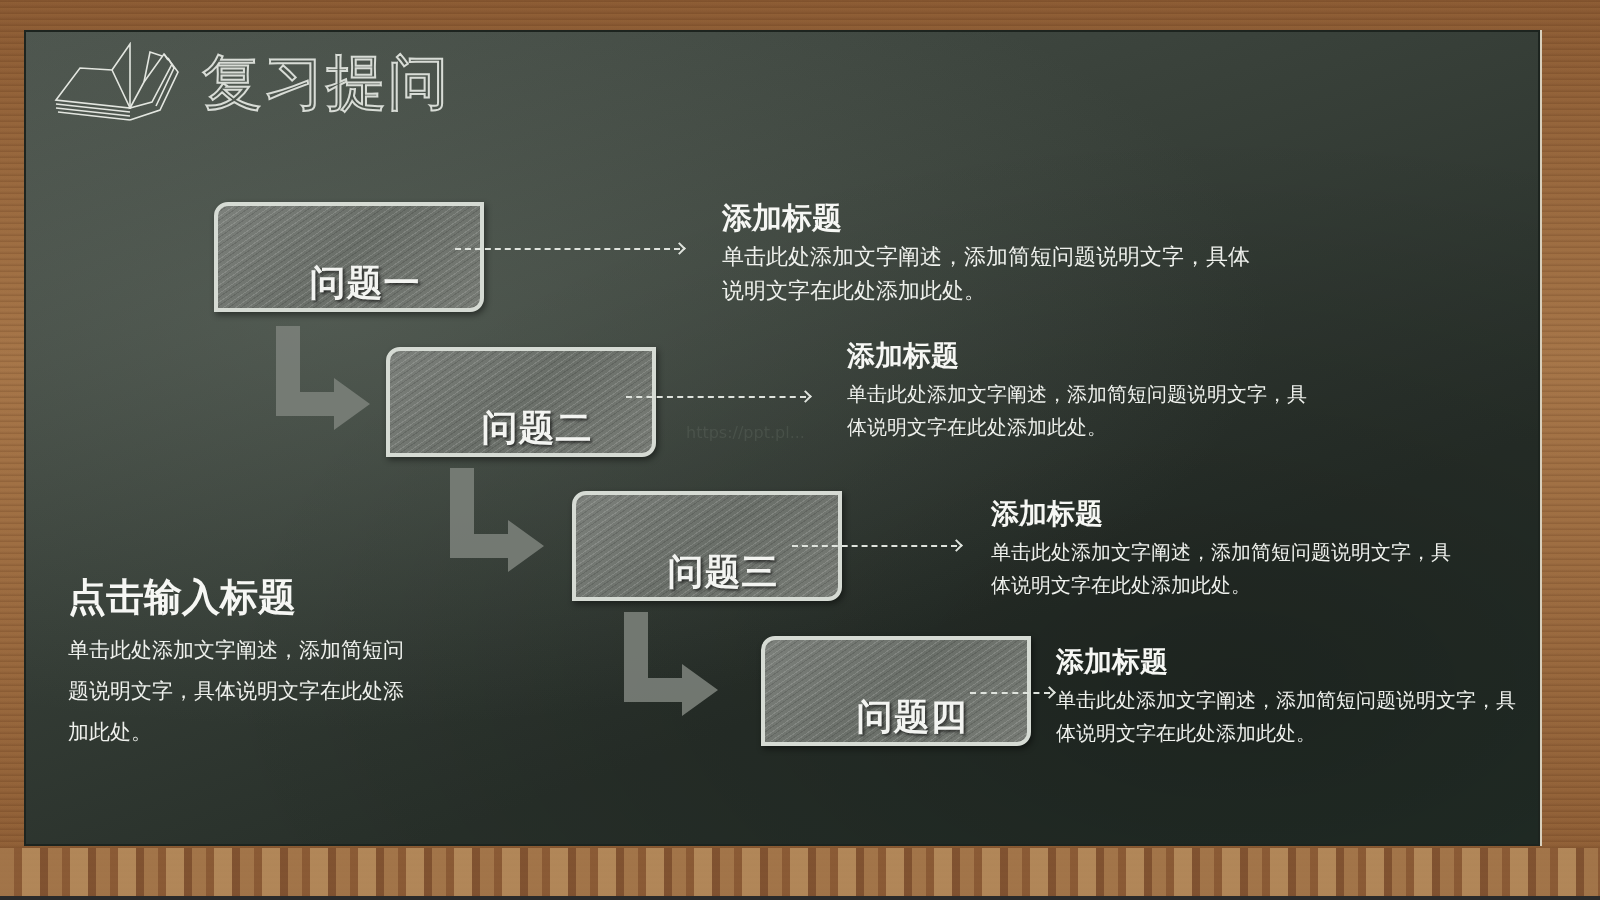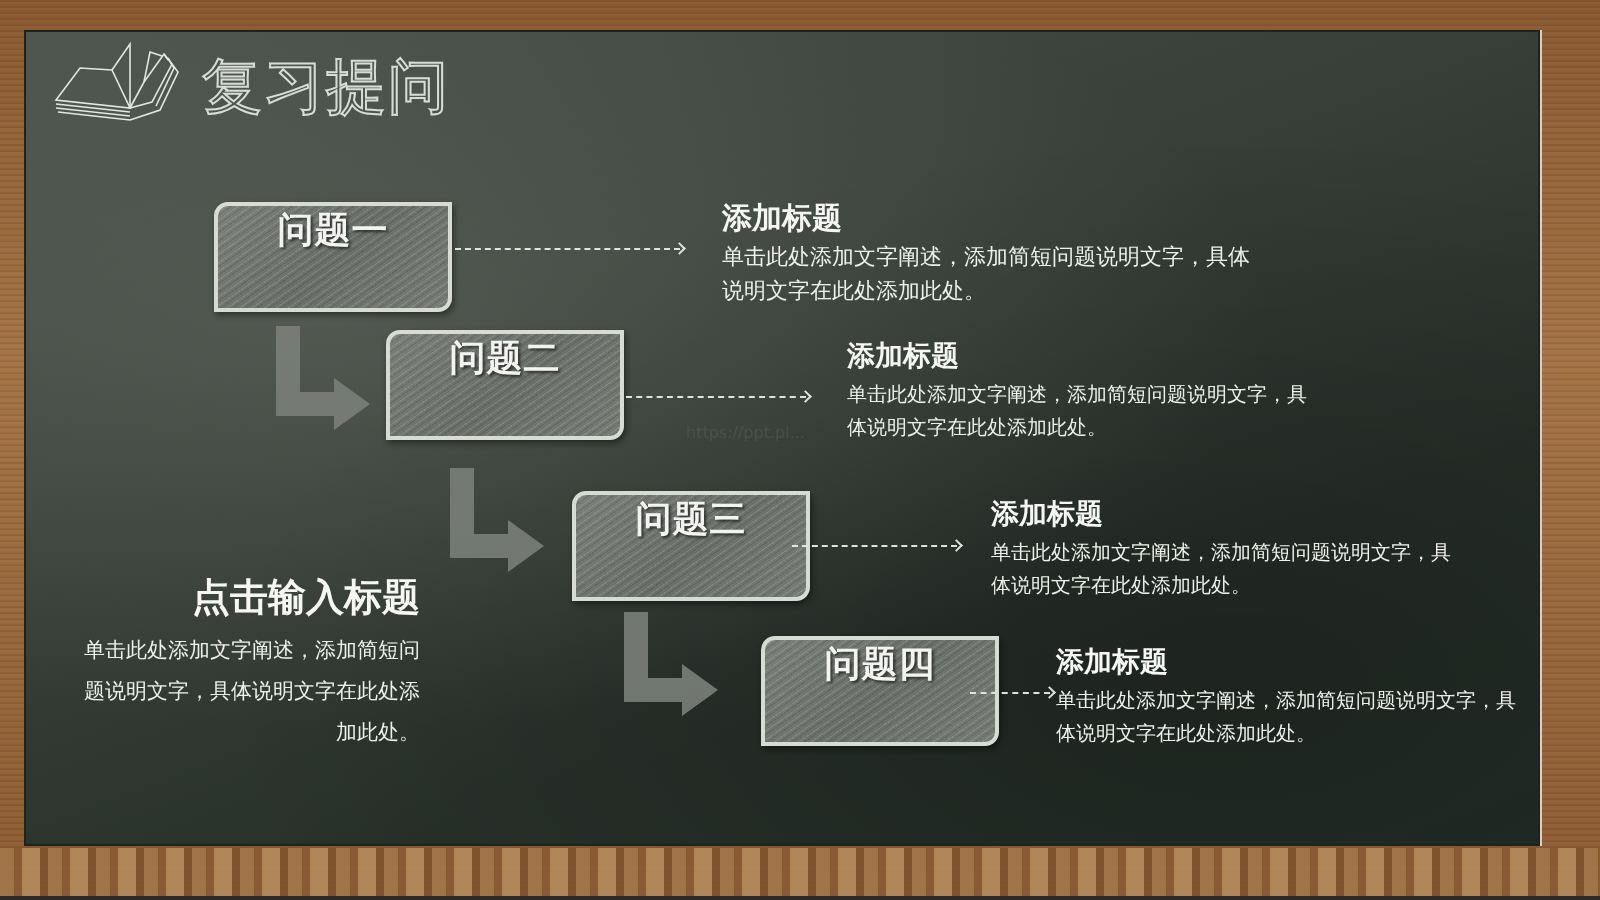--- a/index.html
+++ b/index.html
@@ -15,35 +15,35 @@
   .frame-dark{position:absolute;left:0;top:896px;width:1600px;height:4px;background:#2b2b2b;}
   .board{position:absolute;left:24px;top:30px;width:1516px;height:816px;
     background:
       radial-gradient(ellipse at 20% 35%, rgba(120,130,120,0.35), rgba(0,0,0,0) 55%),
       radial-gradient(ellipse at 80% 80%, rgba(0,0,0,0.25), rgba(0,0,0,0) 60%),
       linear-gradient(160deg,#4a524b 0%,#39413a 35%,#28302a 70%,#243029 100%);
     box-shadow: inset 0 0 0 2px #1d241f, 2px 0 0 #d9d0bd;
   }
   .title-wrap{position:absolute;left:52px;top:42px;display:flex;align-items:center;}
   .book{width:128px;height:90px;}
-  .page-title{margin-left:22px;font-size:60px;color:transparent;-webkit-text-stroke:2px #d8dcd6;letter-spacing:2px;font-family:Liberation Sans, sans-serif;line-height:1;}
+  .page-title{margin-left:22px;font-size:60px;color:transparent;-webkit-text-stroke:2px #d8dcd6;letter-spacing:2px;font-family:Liberation Mono, monospace;line-height:1;}
   .qbox{position:absolute;width:230px;height:102px;border:4px solid #d6dbd4;border-radius:14px 0 14px 0;
     background:
       repeating-linear-gradient(-35deg, rgba(255,255,255,0.13) 0 1px, rgba(0,0,0,0) 1px 4px, rgba(0,0,0,0.12) 4px 5px, rgba(0,0,0,0) 5px 7px),
       linear-gradient(135deg,#7c807b,#6a6f69 50%,#777b75);
     box-shadow:2px 3px 6px rgba(0,0,0,0.45);
-    display:flex;align-items:flex-start;justify-content:center;}
+    display:flex;align-items:flex-end;justify-content:center;padding-left:32px;}
   .qbox span{font-size:36px;font-weight:bold;color:#f3f4f1;text-shadow:2px 2px 3px rgba(0,0,0,0.6);letter-spacing:1px;}
   .dash{position:absolute;height:0;border-top:2px dashed #dfe3dd;}
   .dash::after{content:"";position:absolute;right:-4px;top:-6px;width:7px;height:7px;border-top:2px solid #dfe3dd;border-right:2px solid #dfe3dd;transform:rotate(45deg);}
   .elbow{position:absolute;width:100px;height:110px;}
   .desc{position:absolute;color:#eef0ec;}
   .desc .h{font-size:30px;font-weight:bold;color:#f6f7f4;line-height:40px;margin-bottom:2px;}
   .desc .b{font-size:22px;line-height:34px;}
-  .side{position:absolute;left:80px;top:572px;width:340px;color:#eef0ec;text-align:right;}
+  .side{position:absolute;left:68px;top:572px;width:340px;color:#eef0ec;}
   .side .h{font-size:38px;font-weight:bold;line-height:50px;margin-bottom:8px;color:#f6f7f4;}
   .side .b{font-size:21px;line-height:41px;}
   .wm{position:absolute;left:686px;top:423px;font-size:16px;color:rgba(140,150,140,0.18);}
 </style>
 </head>
 <body>
 
 <div class="frame"></div>
 <div class="frame-bottom"></div>
 <div class="frame-dark"></div>
@@ -70,21 +70,21 @@
 <div class="dash" style="left:455px;top:248px;width:225px;"></div>
 <div class="desc" style="left:722px;top:198px;width:540px;">
   <div class="h">添加标题</div>
   <div class="b">单击此处添加文字阐述，添加简短问题说明文字，具体说明文字在此处添加此处。</div>
 </div>
 
 <svg class="elbow" style="left:272px;top:326px;" viewBox="0 0 100 110">
   <path d="M4 0 H28 V66 H62 V52 L98 78 L62 104 V90 H4 Z" fill="#7a7f79" opacity="0.9"></path>
 </svg>
 
-<div class="qbox" style="left:386px;top:330px;">
+<div class="qbox" style="left:386px;top:347px;">
   <span>问题二</span>
 </div>
 <div class="dash" style="left:626px;top:396px;width:180px;"></div>
 <div class="desc" style="left:847px;top:336px;width:460px;">
   <div class="h" style="font-size:28px;">添加标题</div>
   <div class="b" style="font-size:20px;line-height:33px;">单击此处添加文字阐述，添加简短问题说明文字，具体说明文字在此处添加此处。</div>
 </div>
 
 <svg class="elbow" style="left:446px;top:468px;" viewBox="0 0 100 110">
   <path d="M4 0 H28 V66 H62 V52 L98 78 L62 104 V90 H4 Z" fill="#7a7f79" opacity="0.9"></path>

